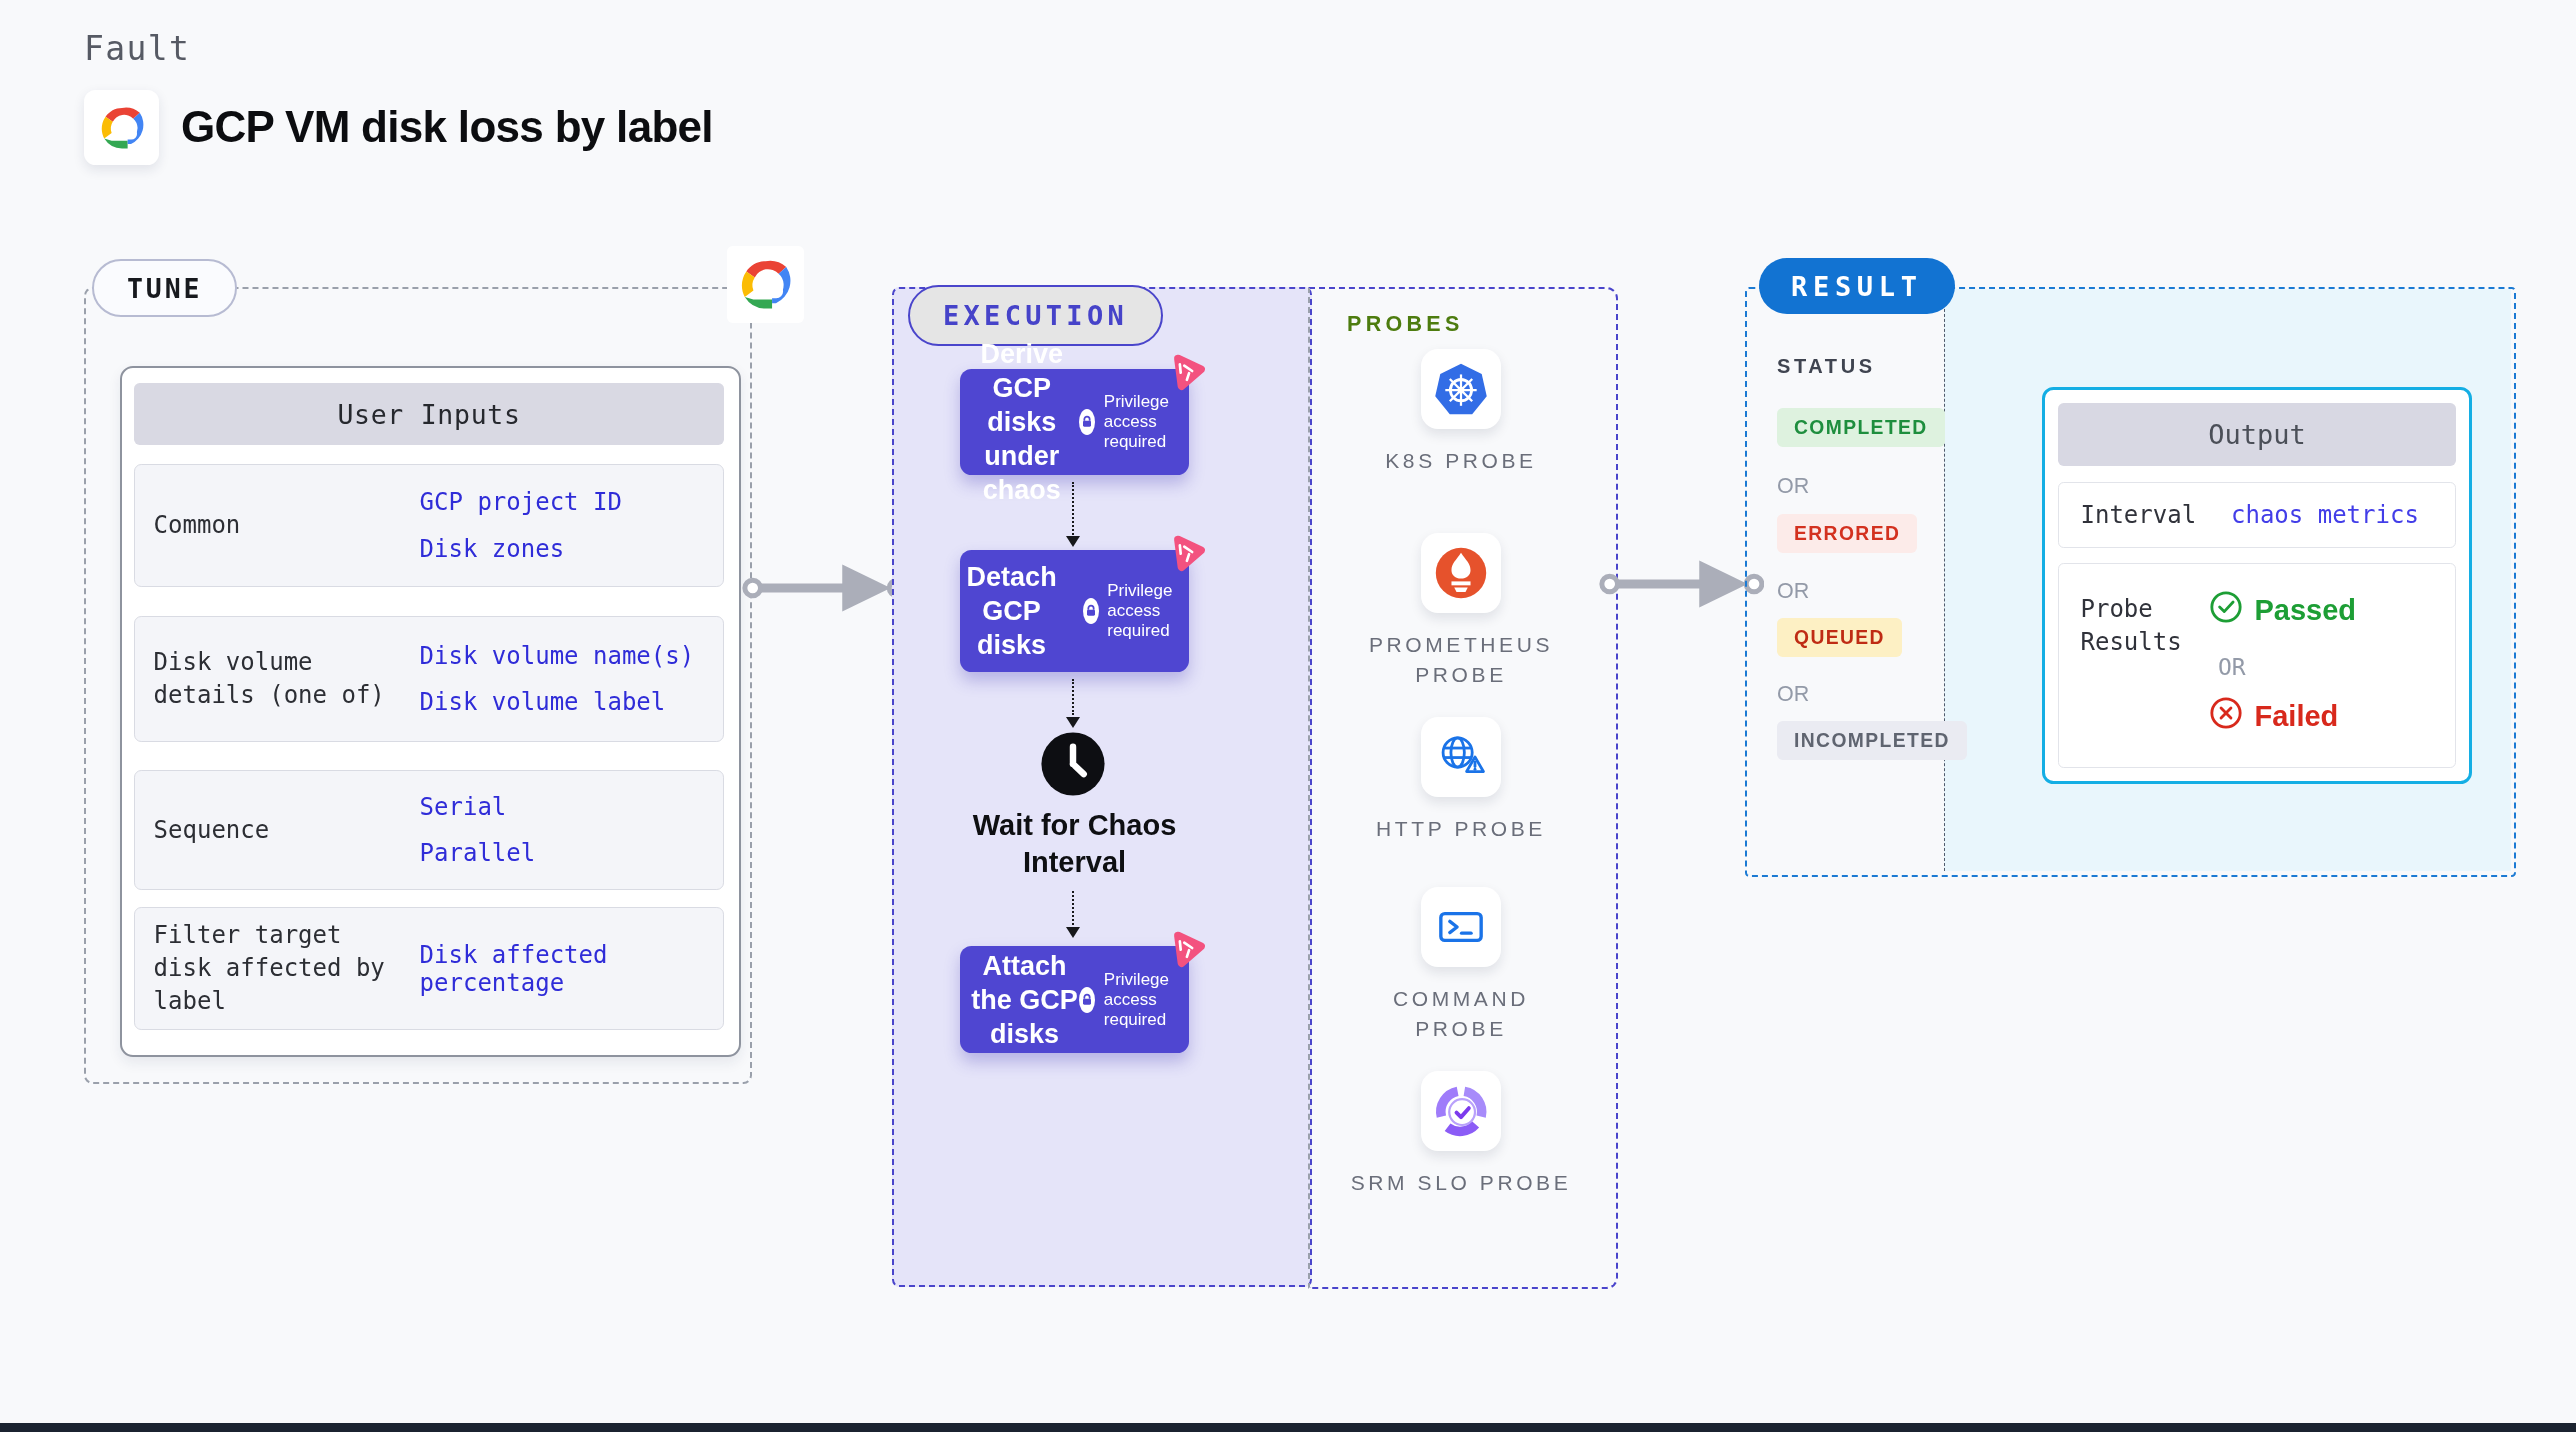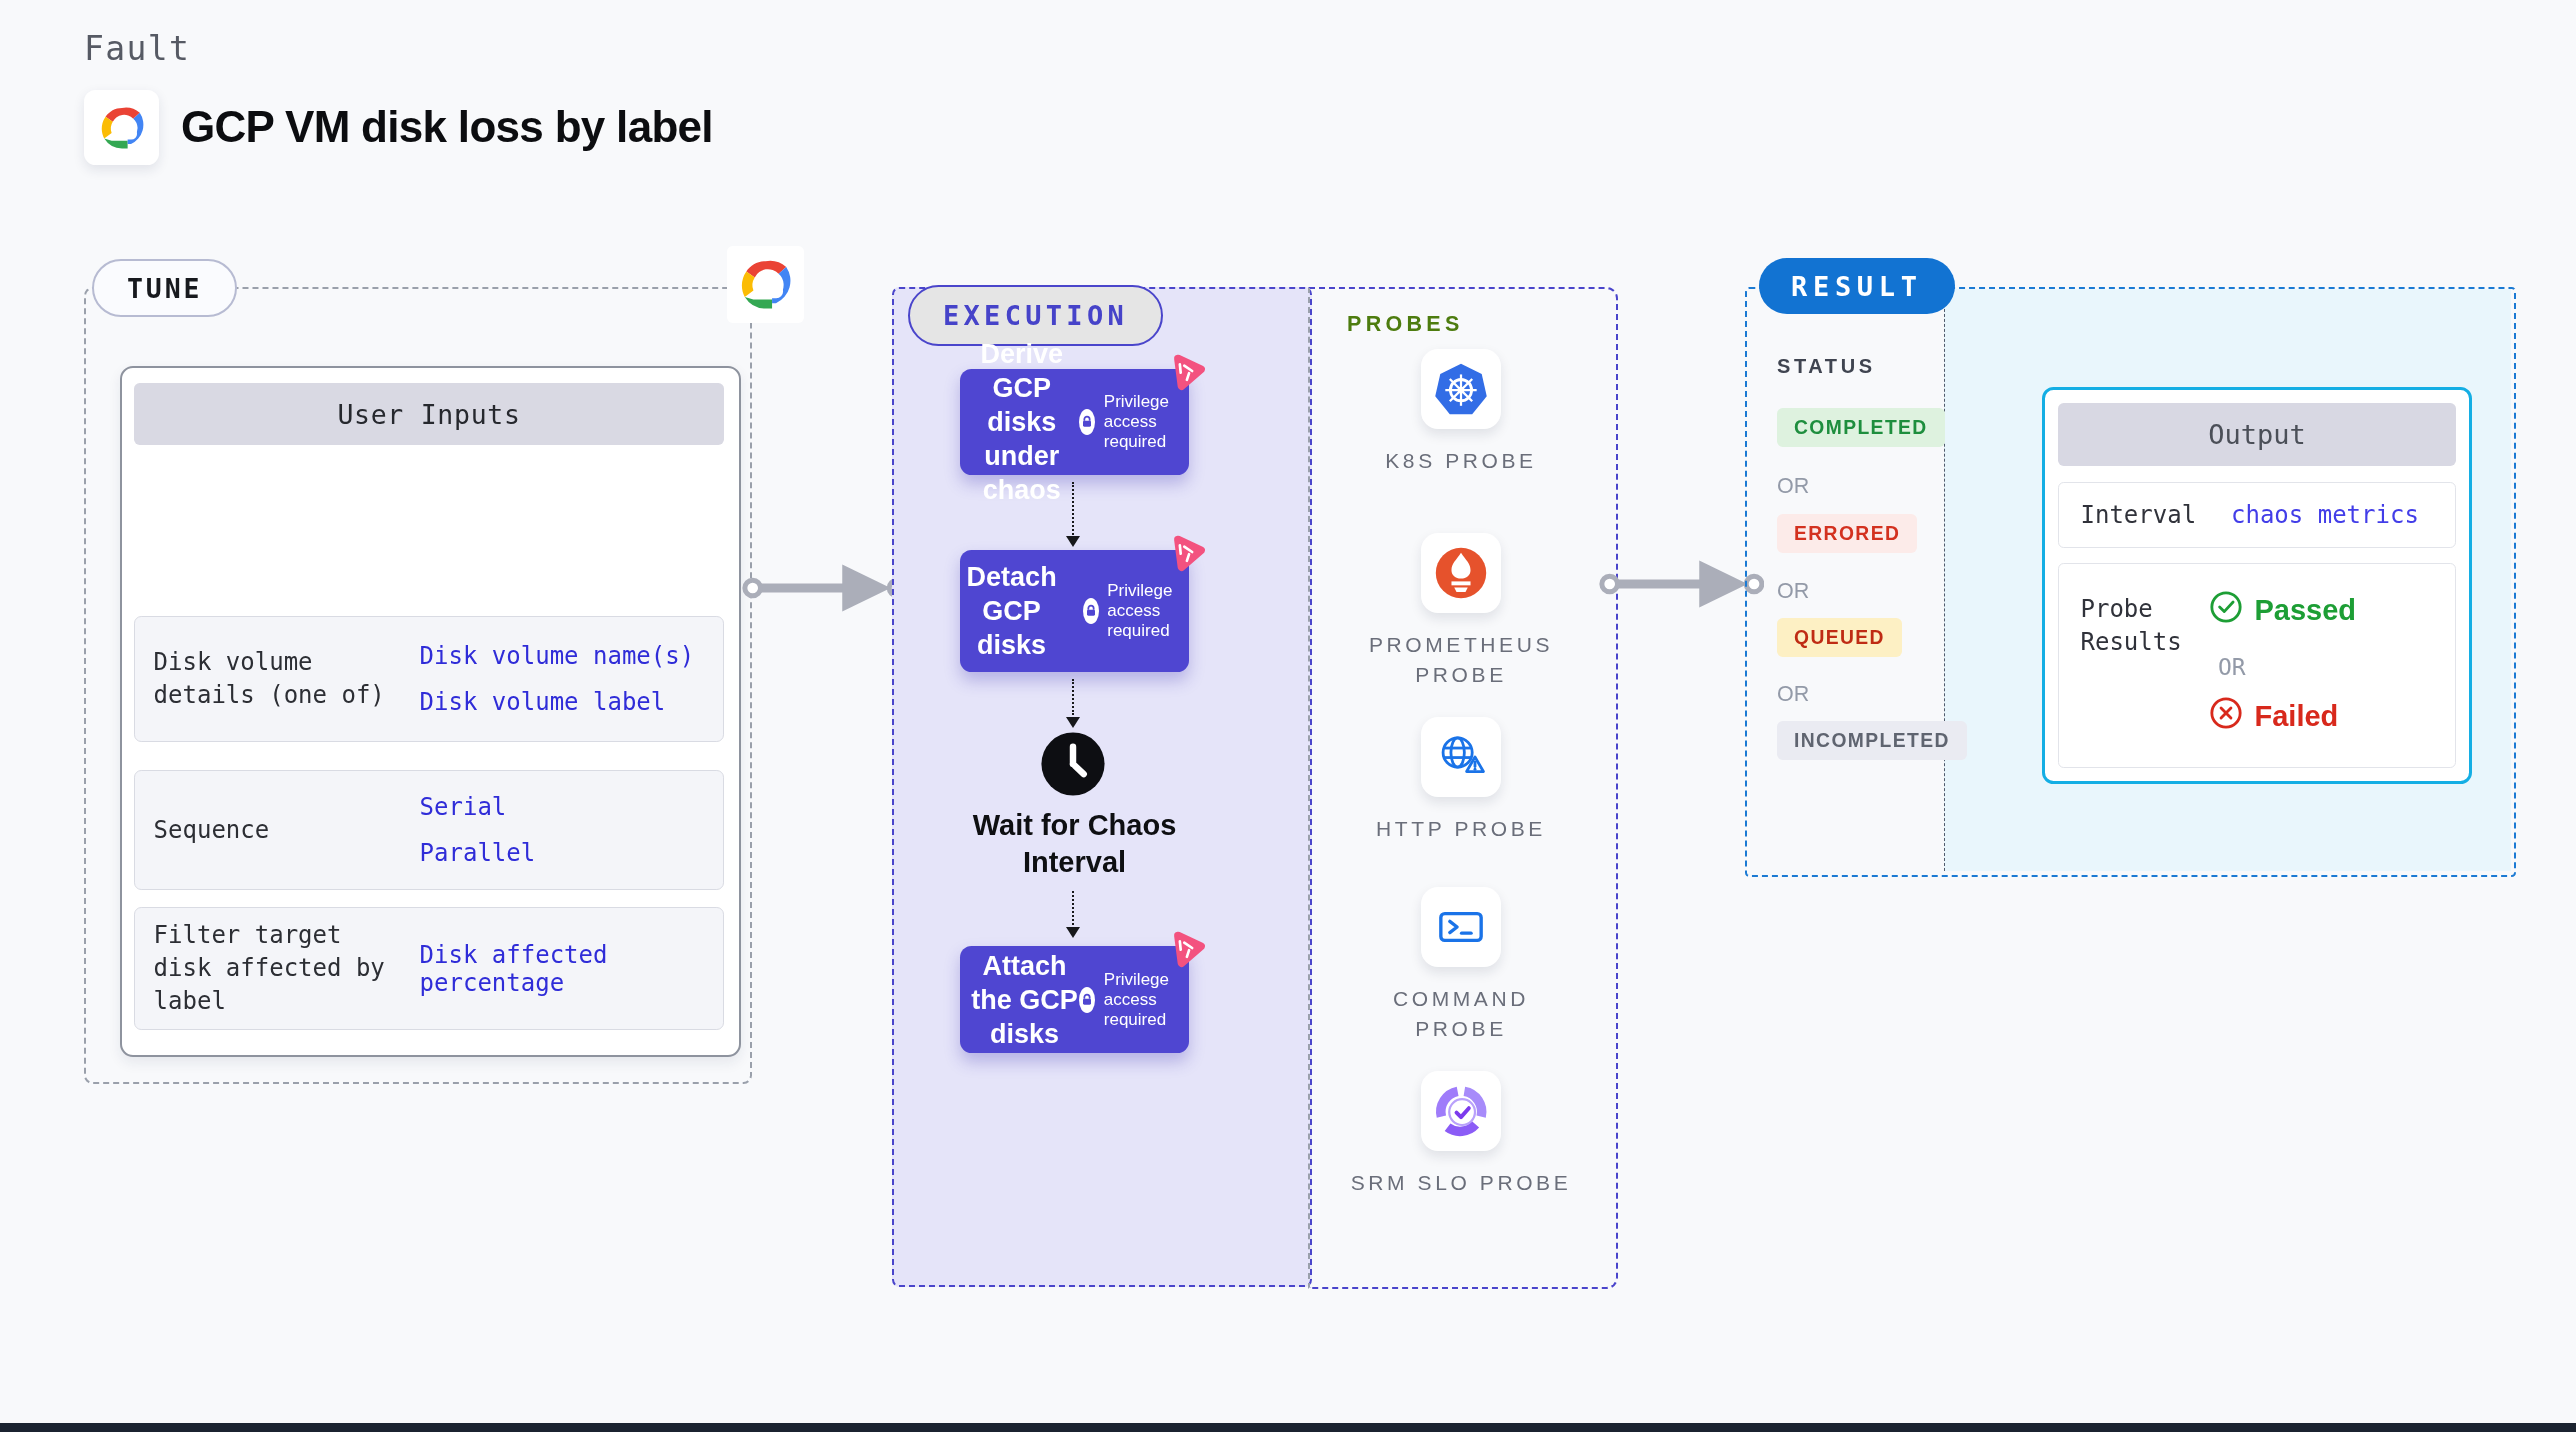--- a/index.html
+++ b/index.html
@@ -133,20 +133,27 @@
         <path fill="#34a853" d="M4.1 17.1A9.4 9.4 0 0 0 12 21.5h2.5v-3.4H7.4z"></path>
         <path fill="#4285f4" d="M19.9 5.7 17 8.3a5.6 5.6 0 0 1 .6 7.8h-3.1v3.4H16a9.4 9.4 0 0 0 3.9-13.8z"></path>
         <path fill="#fff" d="M8.6 12.4a3.4 3.4 0 0 1 6.6-1.2l.5 1.2h.4a2.6 2.6 0 0 1 0 5.2H9.9a3.4 3.4 0 0 1-1.3-5.2z"></path>
       </svg>
     </span>
   </div>
 
   <div class="abs user-card"></div>
   <div class="abs user-header mono">User Inputs</div>
 
+  <div class="abs urow" style="top:464px;height:123px;">
+    <div class="rlabel mono">Common</div>
+    <div class="rlinks">
+      <span class="link mono">GCP project ID</span>
+      <span class="link mono">Disk zones</span>
+    </div>
+  </div>
   <div class="abs urow" style="top:616px;height:126px;">
     <div class="rlabel mono">Disk volume details (one of)</div>
     <div class="rlinks">
       <span class="link mono">Disk volume name(s)</span>
       <span class="link mono">Disk volume label</span>
     </div>
   </div>
   <div class="abs urow" style="top:770px;height:120px;">
     <div class="rlabel mono">Sequence</div>
     <div class="rlinks">

